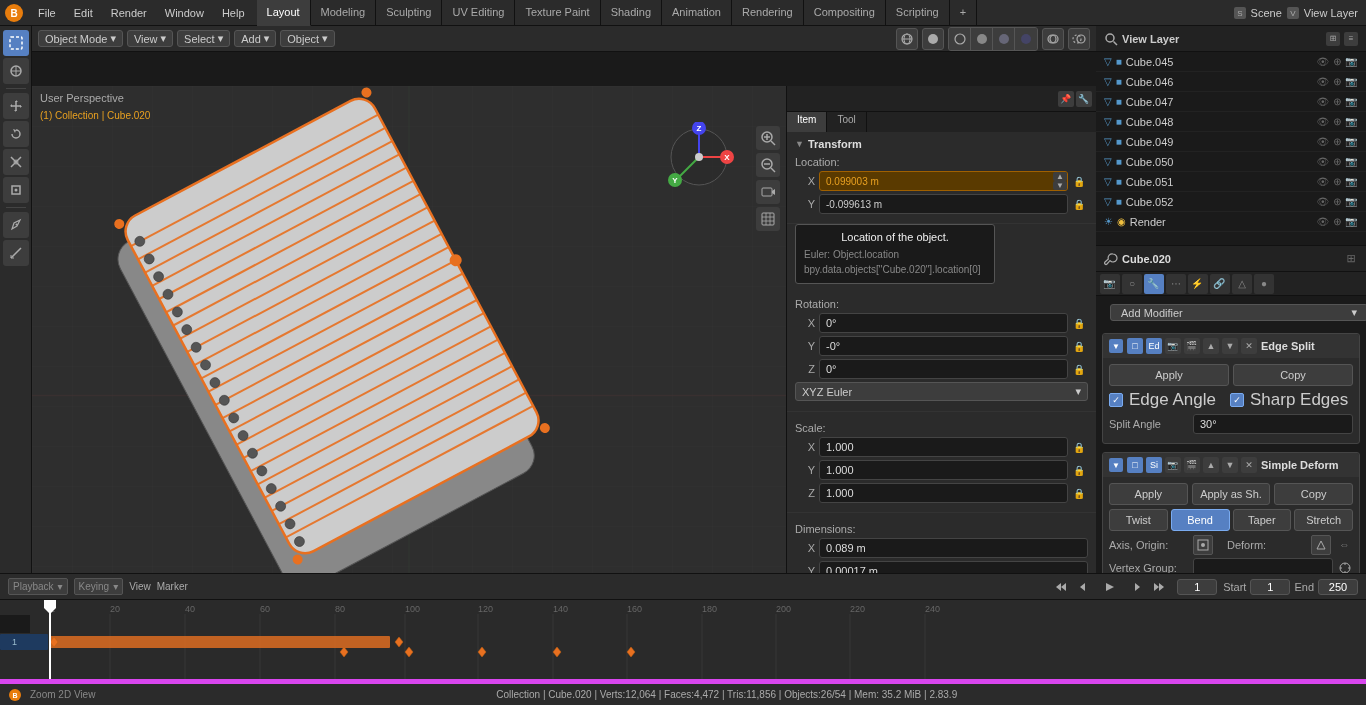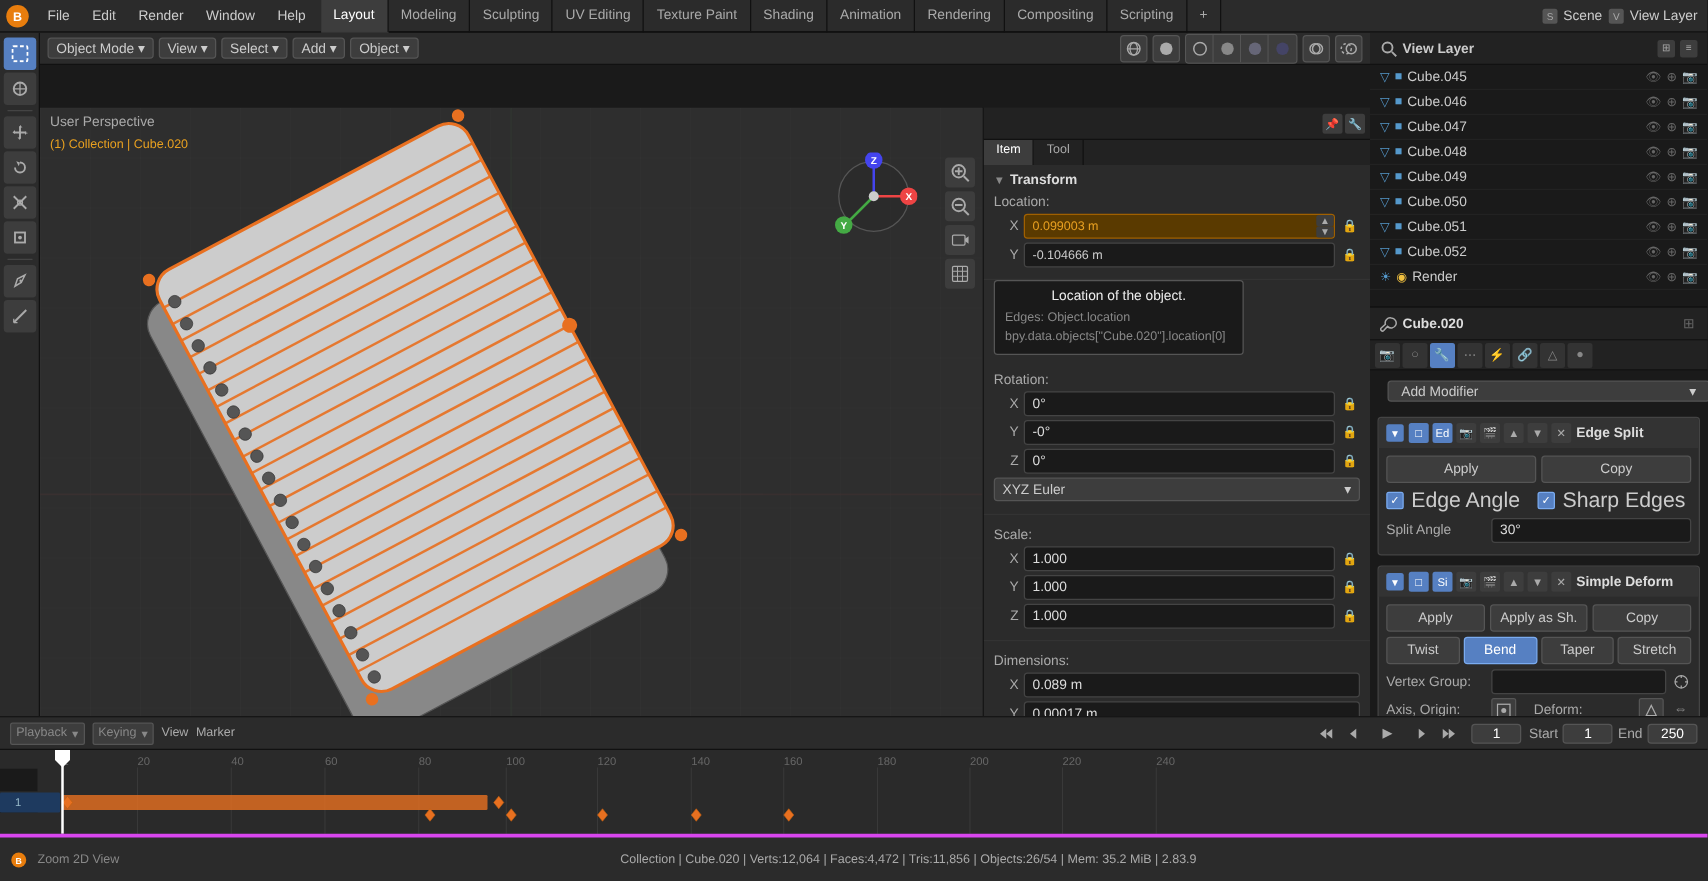--- a/index.html
+++ b/index.html
@@ -458,27 +458,27 @@
     }
     .timeline-canvas {
       height: 80px;
       position: relative;
       background: #222;
       overflow: hidden;
     }
 
     
     .status-bar {
-      height: 38px;
+      height: 26px;
       background: #2b2b2b;
       display: flex;
       align-items: center;
       justify-content: space-between;
       padding: 0 8px;
-      border-top: 3px solid #d946ef;
+      border-top: 5px solid #d946ef;
       position: absolute;
       bottom: 0;
       left: 0;
       right: 0;
     }
     .status-left { display: flex; align-items: center; gap: 8px; color: #888; font-size: 10px; }
     .status-center { color: #aaa; font-size: 10px; }
     .status-right { color: #888; font-size: 10px; }
 
     
@@ -944,30 +944,30 @@
                 <div style="position:absolute;right:0;top:0;height:100%;display:flex;flex-direction:column;">
                   <div class="arr-btn">▲</div>
                   <div class="arr-btn">▼</div>
                 </div>
               </div>
               <div class="field-lock">🔒</div>
             </div>
             <div class="field-row">
               <div class="field-label">Y</div>
               <div class="field-input">
-                <span style="font-size:10px;color:#ccc;">-0.104666 m</span>
+                <span style="font-size:10px;color:#ccc;">-0.099613 m</span>
               </div>
               <div class="field-lock">🔒</div>
             </div>
           </div>
 
           <div class="tooltip-box" style="position:relative;margin:0 8px 4px 8px;left:0;top:0;">
             <div class="tooltip-title">Location of the object.</div>
             <div class="tooltip-python">
-              <span>Edges:</span> <span>Object.location</span>
+              <span>Euler:</span> <span>Object.location</span>
             </div>
             <div class="tooltip-python">bpy.data.objects["Cube.020"].location[0]</div>
           </div>
 
           <div class="rotation-section">
             <div class="field-section-label">Rotation:</div>
             <div class="field-row">
               <div class="field-label">X</div>
               <div class="field-input">
                 <span>0°</span>
@@ -1223,47 +1223,47 @@
             </div>
 
             <div class="bend-mod-tabs">
               <div class="bend-tab">Twist</div>
               <div class="bend-tab active">Bend</div>
               <div class="bend-tab">Taper</div>
               <div class="bend-tab">Stretch</div>
             </div>
 
             <div class="mod-field-row">
-              <span class="mod-field-label">Vertex Group:</span>
-              <div class="mod-field-input">
-                <span></span>
-              </div>
-              <svg width="16" height="16" viewBox="0 0 16 16">
-                  <circle cx="8" cy="8" r="5" fill="none" stroke="#aaa" stroke-width="1"></circle>
-                  <path d="M8 3v2M8 11v2M3 8h2M11 8h2" stroke="#aaa" stroke-width="1"></path>
-                </svg>
-            </div>
-
-            <div class="mod-field-row">
               <span class="mod-field-label">Axis, Origin:</span>
               <div style="display:flex;gap:3px;flex:1;">
                 <div style="width:20px;height:20px;background:#3d3d3d;border:1px solid #555;border-radius:2px;display:flex;align-items:center;justify-content:center;cursor:pointer;">
                   <svg width="12" height="12" viewBox="0 0 12 12">
                       <rect x="1" y="1" width="10" height="10" fill="none" stroke="#aaa" stroke-width="1"></rect>
                       <circle cx="6" cy="6" r="2" fill="#aaa"></circle>
                     </svg>
                 </div>
               </div>
               <span class="mod-field-label">Deform:</span>
               <div style="width:20px;height:20px;background:#3d3d3d;border:1px solid #555;border-radius:2px;display:flex;align-items:center;justify-content:center;cursor:pointer;">
                 <svg width="12" height="12" viewBox="0 0 12 12">
                     <path d="M2 10L6 2l4 8z" fill="none" stroke="#aaa" stroke-width="1"></path>
                   </svg>
               </div>
               <div style="margin-left:4px;width:14px;height:14px;color:#888;cursor:pointer;">⇔</div>
+            </div>
+
+            <div class="mod-field-row">
+              <span class="mod-field-label">Vertex Group:</span>
+              <div class="mod-field-input">
+                <span></span>
+              </div>
+              <svg width="16" height="16" viewBox="0 0 16 16">
+                  <circle cx="8" cy="8" r="5" fill="none" stroke="#aaa" stroke-width="1"></circle>
+                  <path d="M8 3v2M8 11v2M3 8h2M11 8h2" stroke="#aaa" stroke-width="1"></path>
+                </svg>
             </div>
 
             <div class="mod-field-row">
               <span class="mod-field-label">Angle</span>
               <div class="mod-field-input" style="background:#1a3a6a;border-color:#3060aa;">
                 <span>1.00°</span>
               </div>
             </div>
 
             <div class="mod-field-row">

